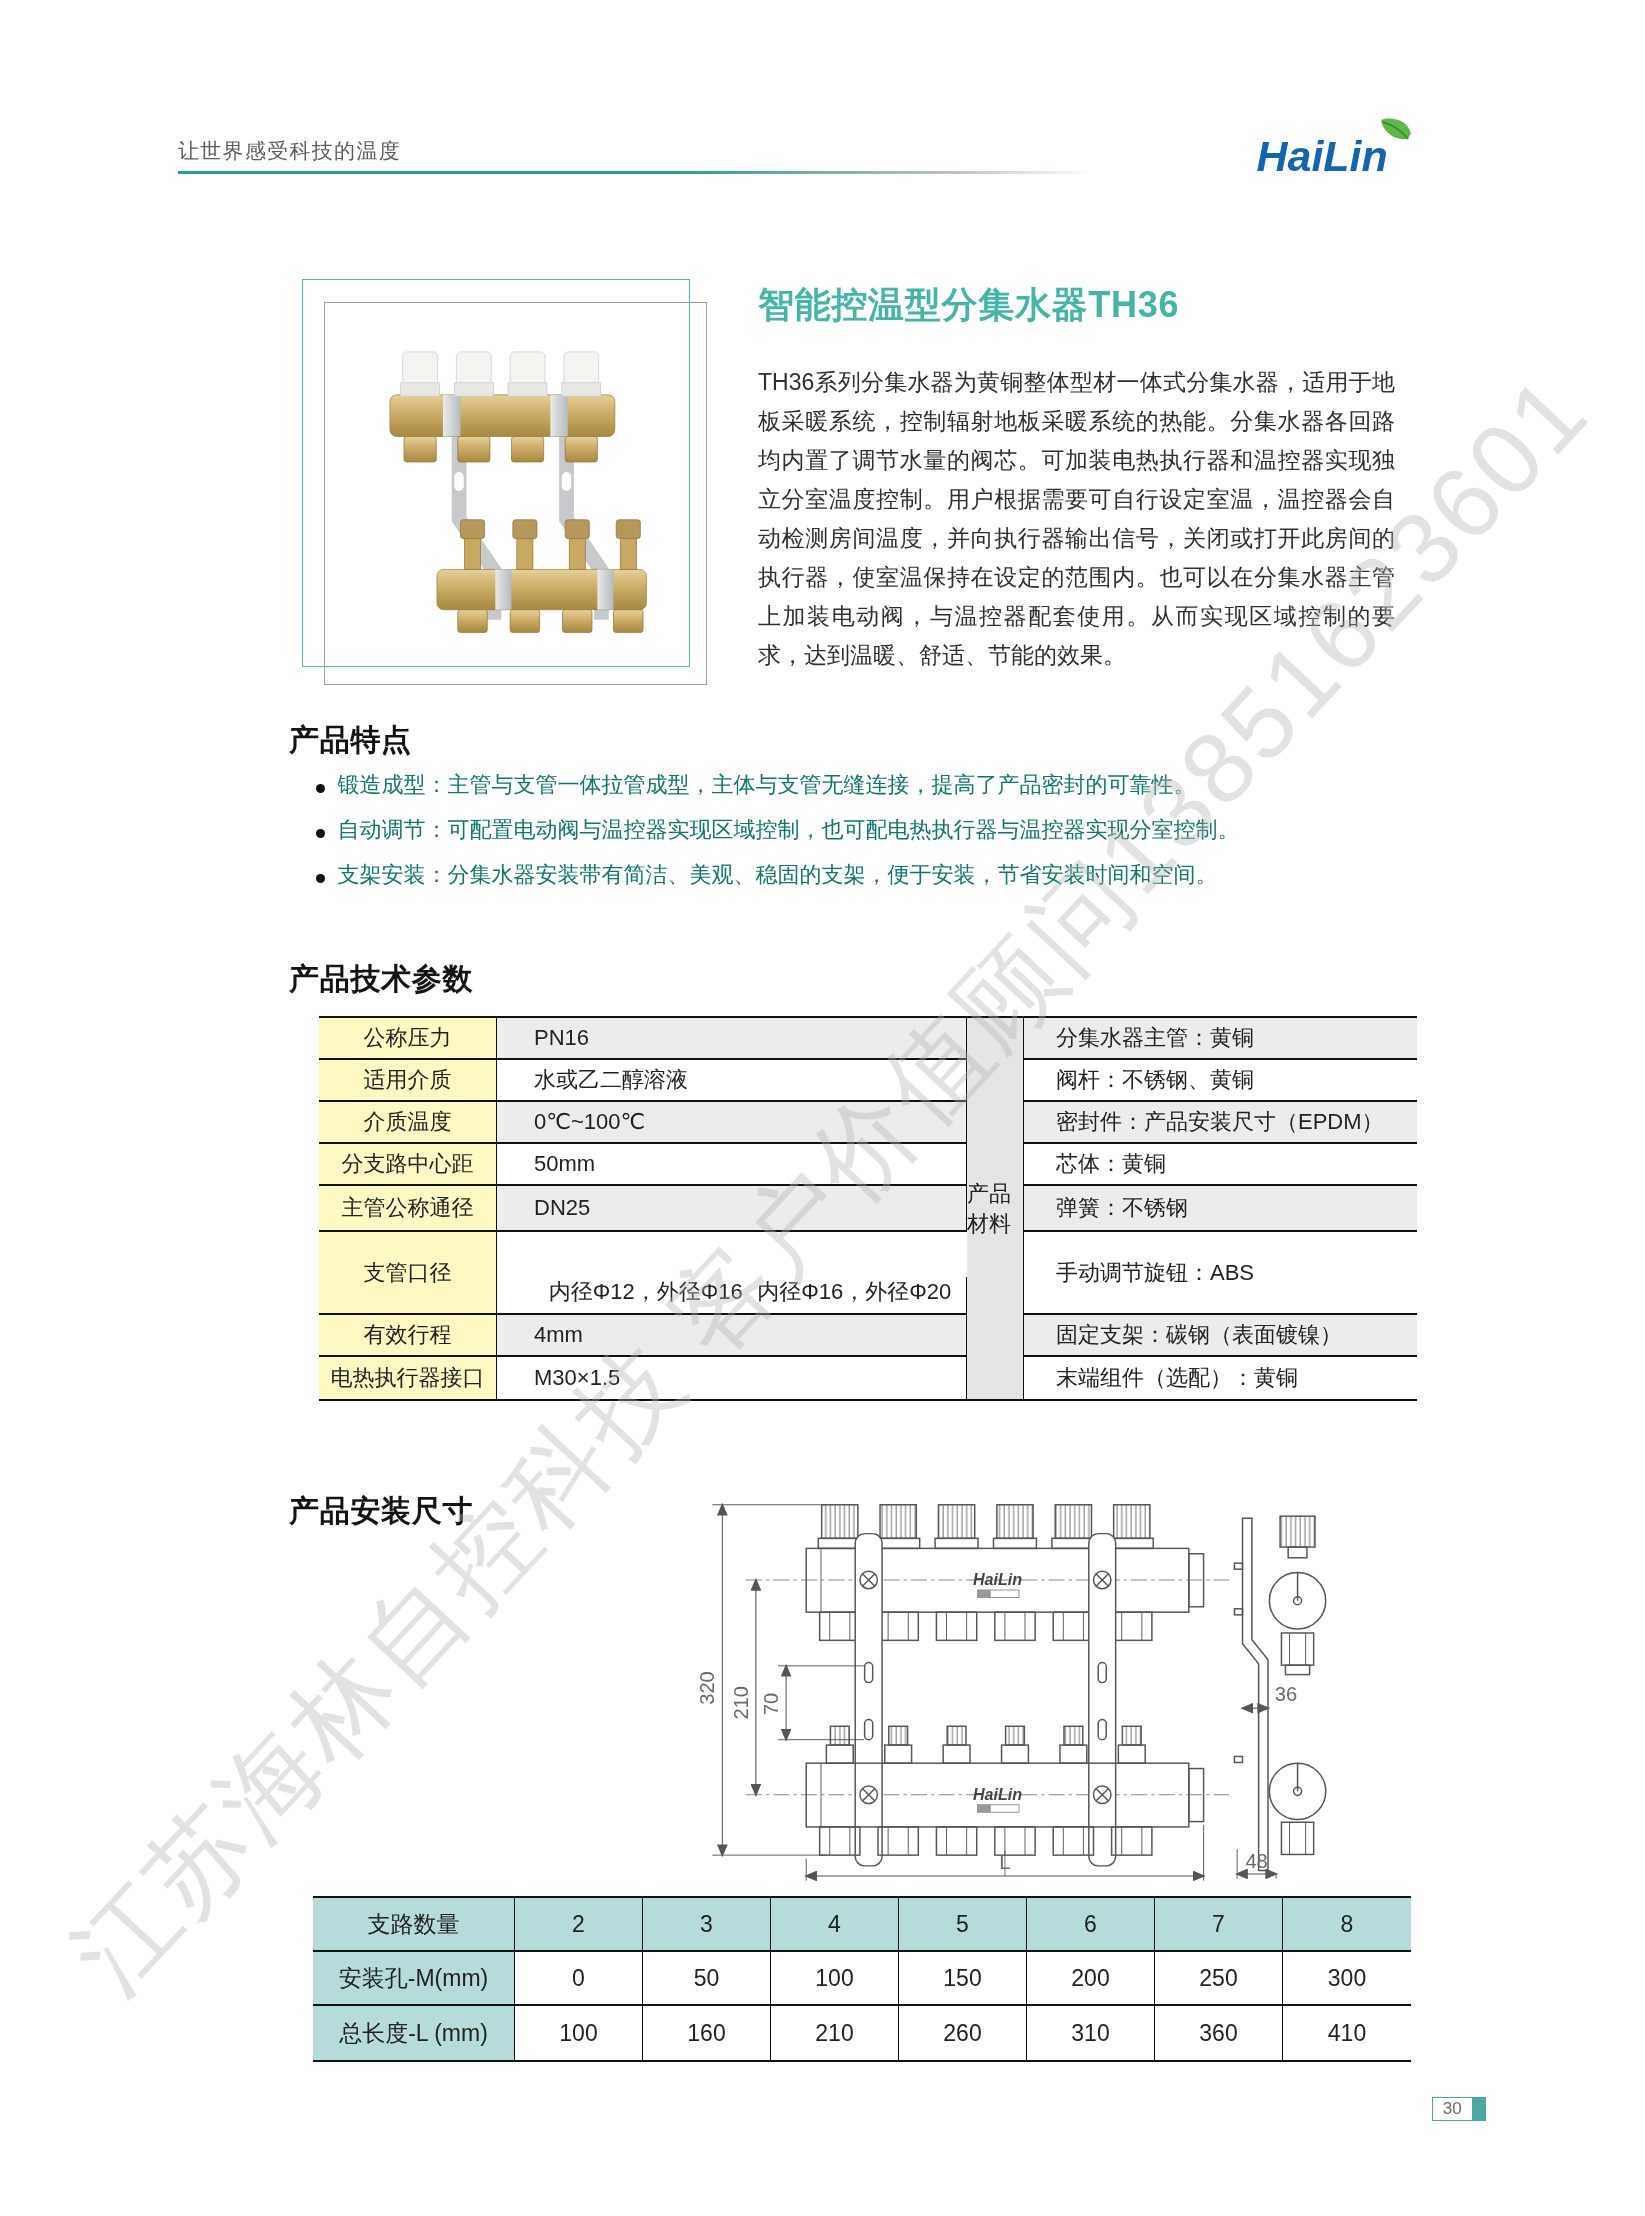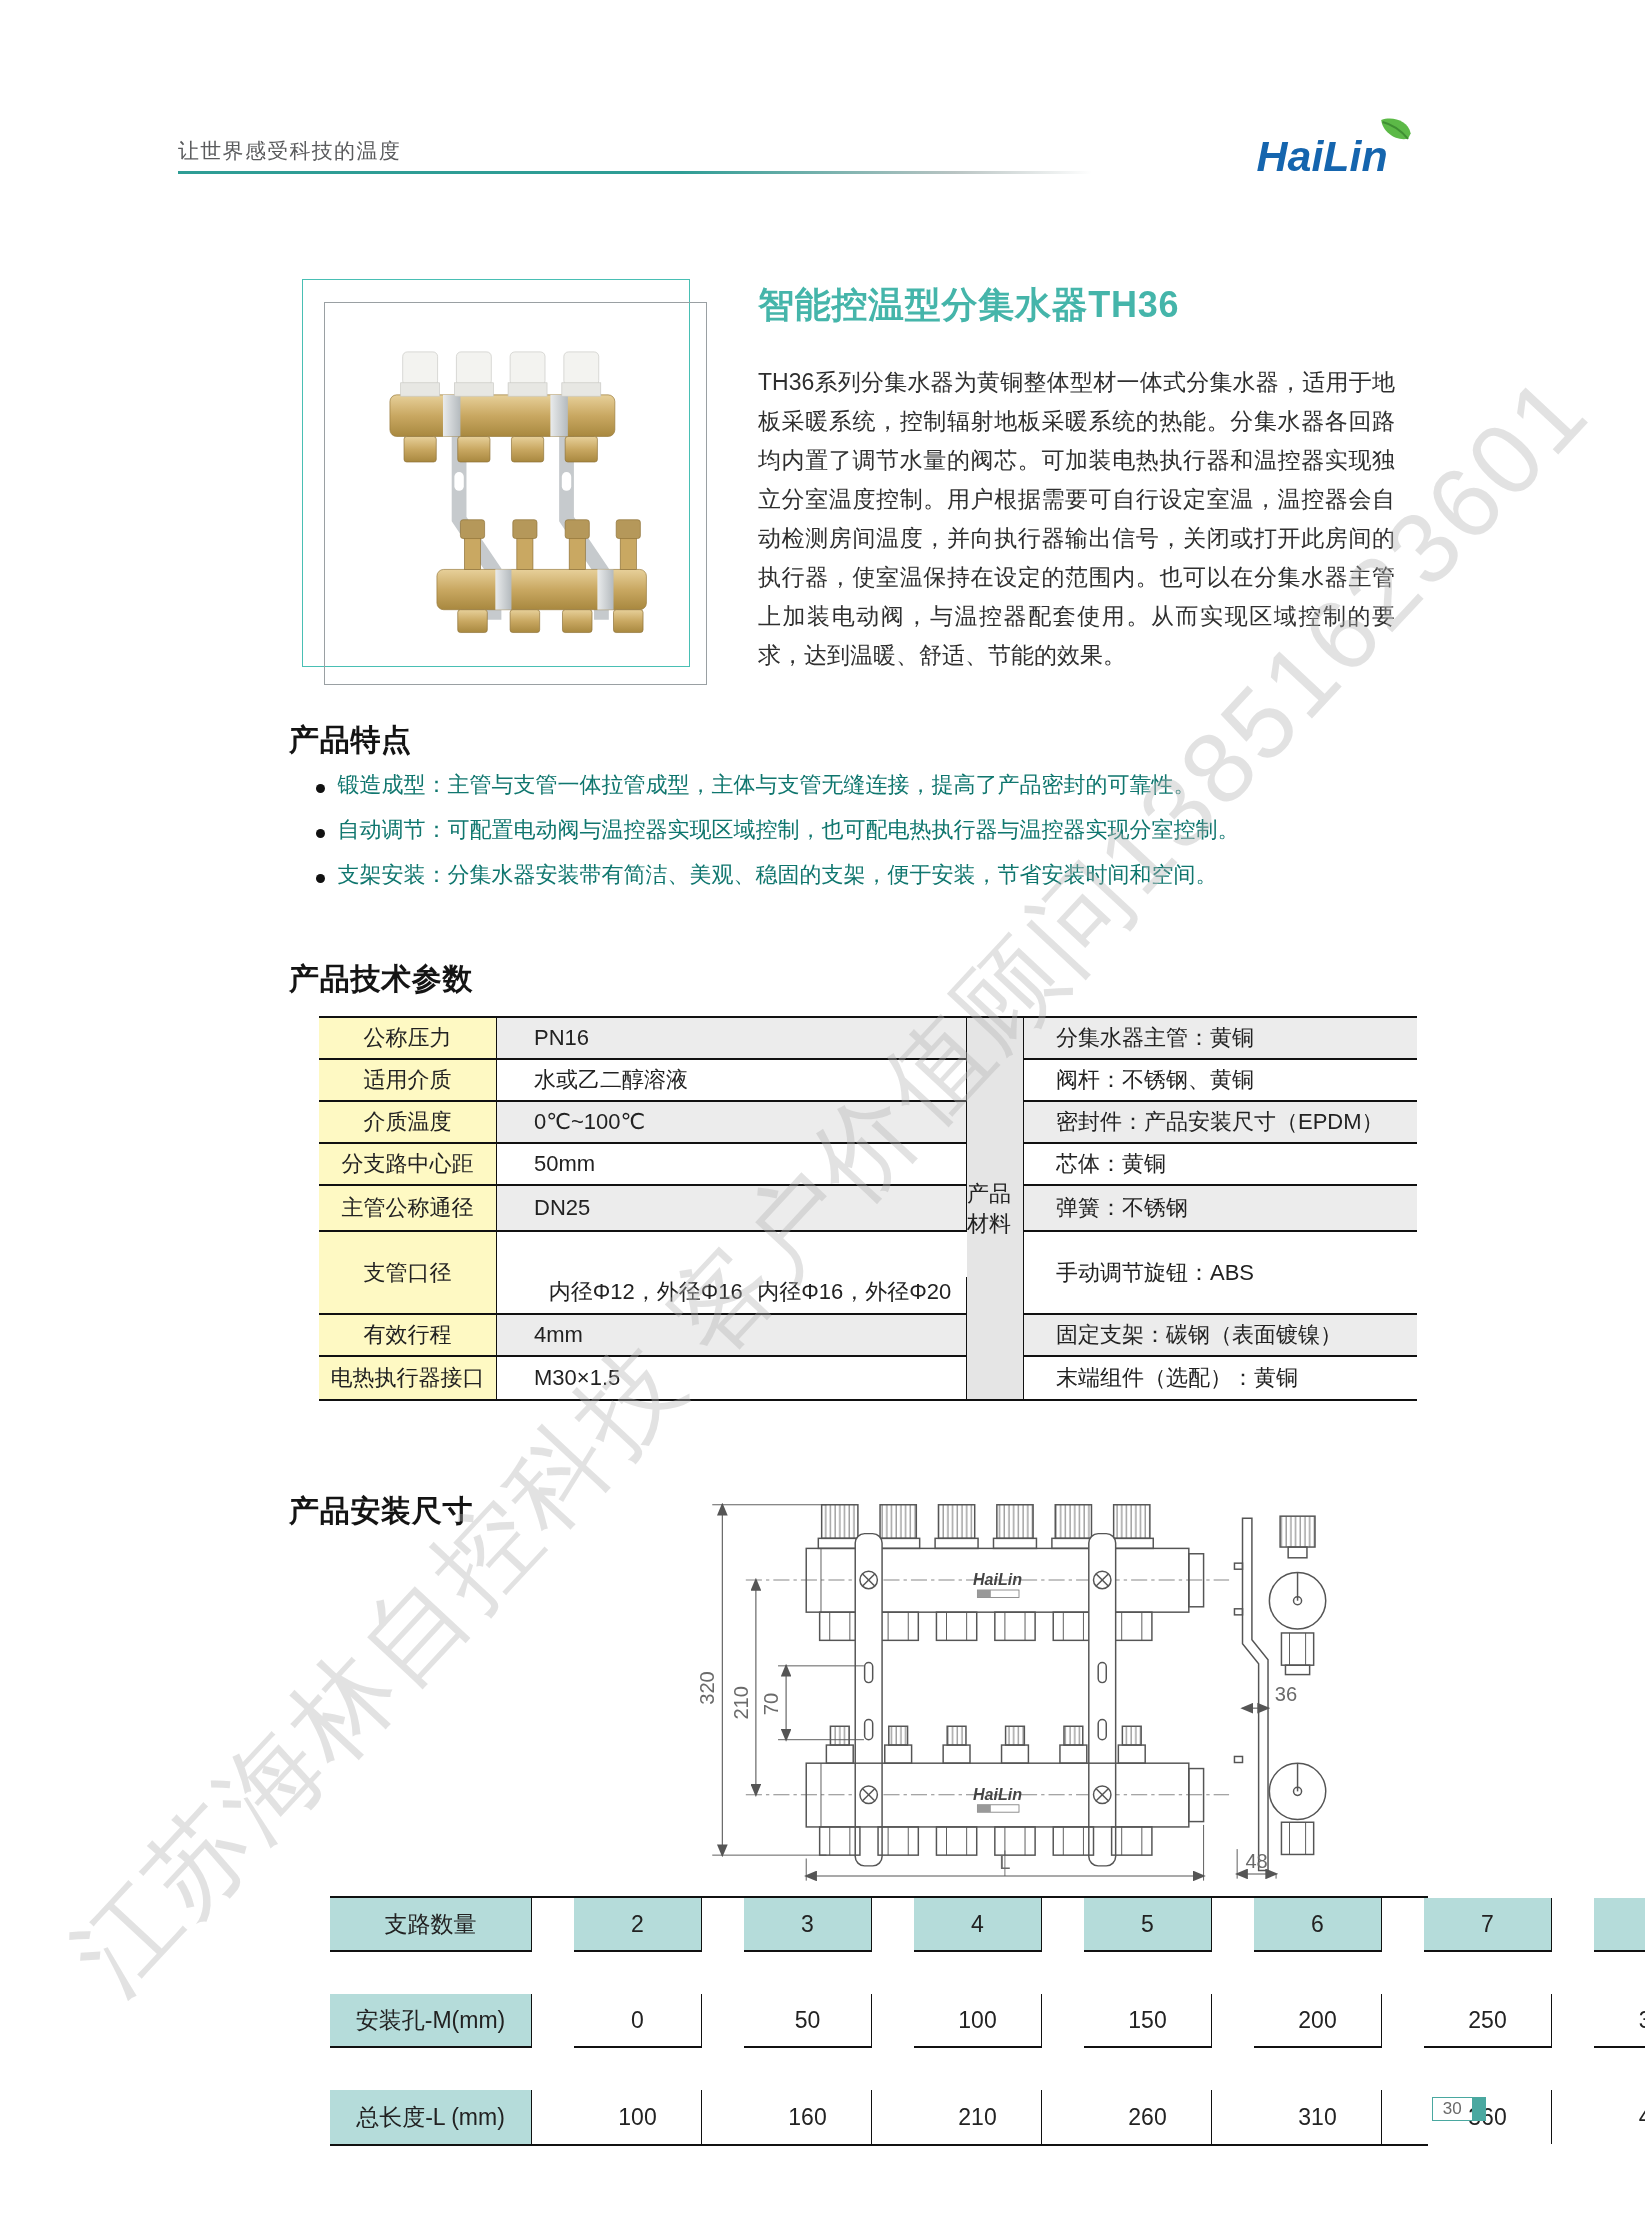--- a/index.html
+++ b/index.html
@@ -56,26 +56,26 @@
   .t-value{padding-left:37px;border-right:1.3px solid #111;}
   .t-value.multi{flex-direction:row;justify-content:space-evenly;align-items:flex-start;margin-top:45px;}
   .t-mat-label{background:#e5e5e5;grid-column:3;grid-row:1 / span 8;display:flex;align-items:center;justify-content:center;border-right:1.3px solid #111;}
   .t-mat{padding-left:32px;}
   .alt{background:#ececec;}
   .rb{border-bottom:2px solid #111;}
   
   .drawing{position:absolute;left:692px;top:1441px;width:752px;height:443px;}
   
   .size-table{
-    position:absolute;left:330px;top:1896px;width:1098px;
+    position:absolute;left:313px;top:1896px;width:1098px;
     display:grid;
     grid-template-columns:202px repeat(7,128px);
     grid-template-rows:54px 54px 54px;
     border-top:2.7px solid #111;border-bottom:2.7px solid #111;
-    font-size:23px;color:#222;z-index:2;gap:42px;
+    font-size:23px;color:#222;z-index:2;
   }
   .scell{display:flex;align-items:center;justify-content:center;border-right:1.3px solid #111;background:#fff;}
   .scell.last{border-right:none;}
   .steal{background:#b5dcda;}
   .srb{border-bottom:2px solid #111;}
   
   .page-num{position:absolute;left:1432px;top:2097px;width:52px;height:21.5px;
     border:1.3px solid #4aa8a0;display:flex;z-index:2;}
   .page-num .num{flex:1;display:flex;align-items:center;justify-content:center;
     font-size:17px;color:#6a6a6a;}

